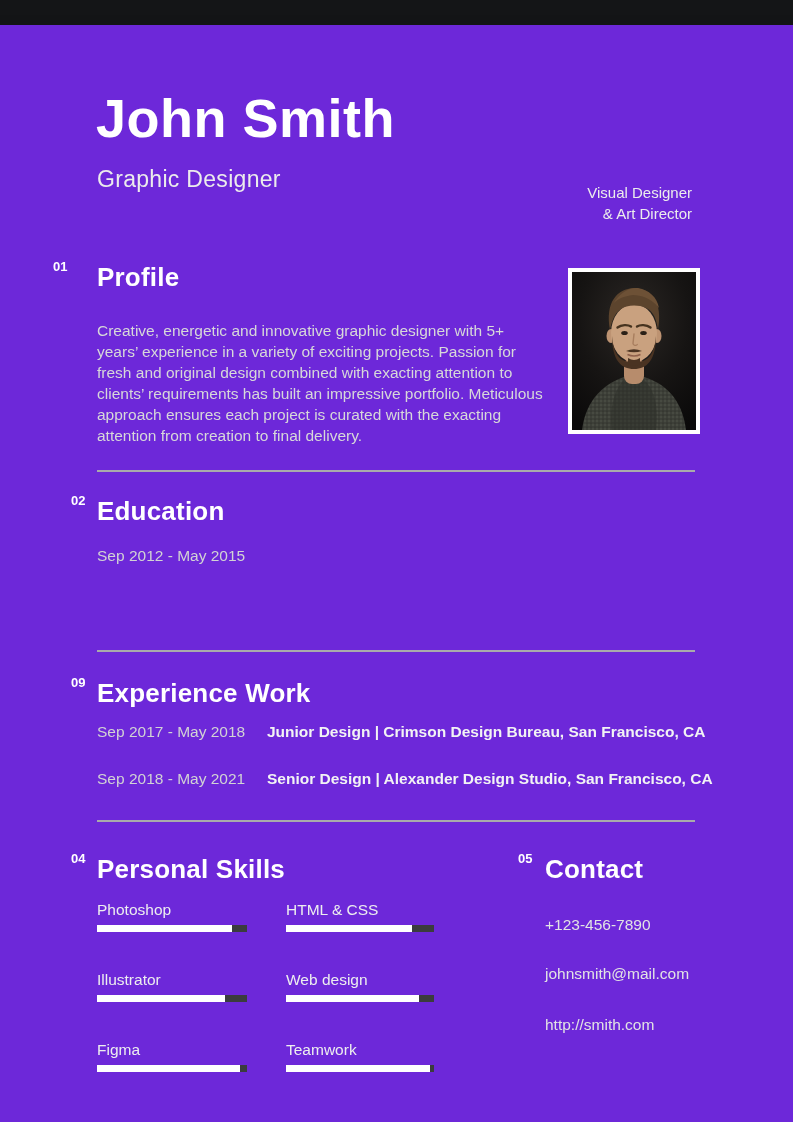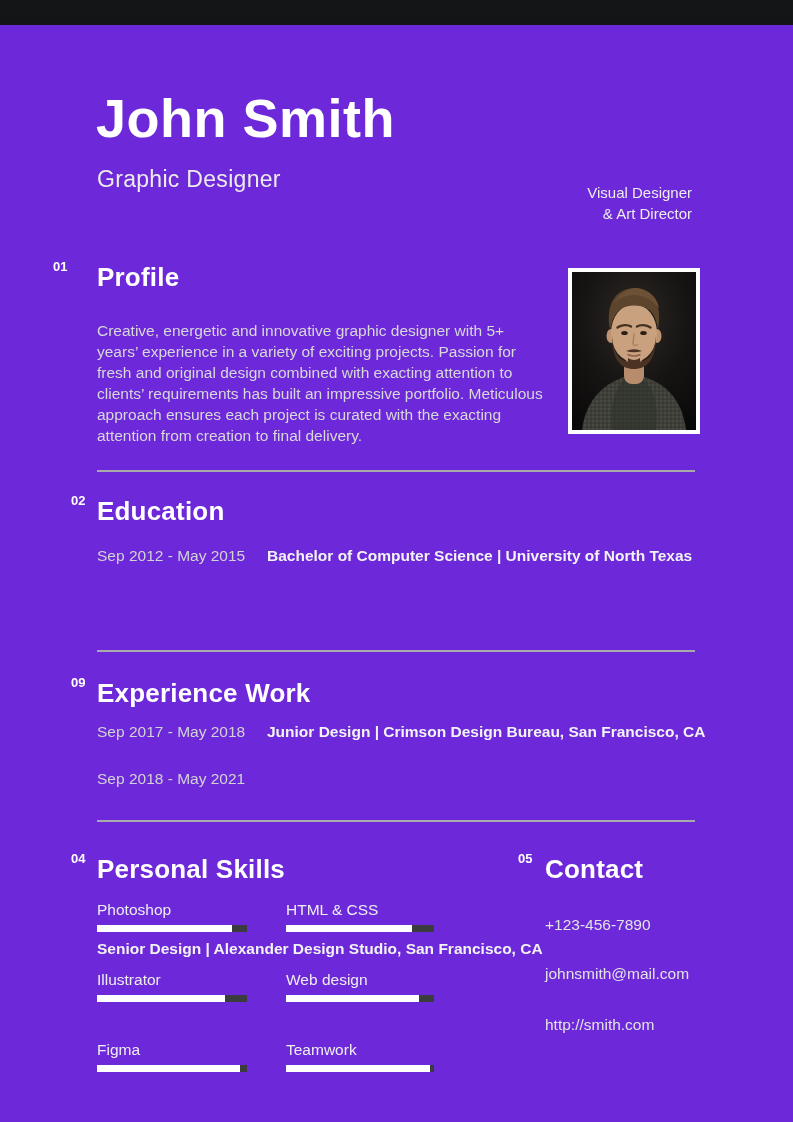--- a/index.html
+++ b/index.html
@@ -148,32 +148,31 @@
       <path d="M62,62 L61,71.5 C61.2,73.5 64,74 65.2,72.6" stroke="#a87e5e" stroke-width="1.4" fill="none" stroke-linecap="round"></path>
     </svg>
   </div>
 
   <div class="divider" style="top:455px;"></div>
 
   <span class="sec-num" style="left:71px; top:478px;">02</span>
   <h2 class="sec-title" style="left:97px; top:483px;">Education</h2>
   <div class="t-row" style="top:531px;">
     <span class="t-date">Sep 2012 - May 2015</span>
-    <span class="t-detail">Bachelor of Computer Science | University of North Texas</span>
   </div>
 
   <div class="divider" style="top:635px;"></div>
 
   <span class="sec-num" style="left:71px; top:660px;">09</span>
   <h2 class="sec-title" style="left:97px; top:665px;">Experience Work</h2>
   <div class="t-row" style="top:707px;">
     <span class="t-date">Sep 2017 - May 2018</span>
     <span class="t-detail">Junior Design | Crimson Design Bureau, San Francisco, CA</span>
   </div>
-  <div class="t-row" style="top:754px;flex-direction:column;">
+  <div class="t-row" style="top:754px;">
     <span class="t-date">Sep 2018 - May 2021</span>
     <span class="t-detail">Senior Design | Alexander Design Studio, San Francisco, CA</span>
   </div>
 
   <div class="divider" style="top:805px;"></div>
 
   <span class="sec-num" style="left:71px; top:836px;">04</span>
   <h2 class="sec-title" style="left:97px; top:841px;">Personal Skills</h2>
 
   <div class="skills-grid">

